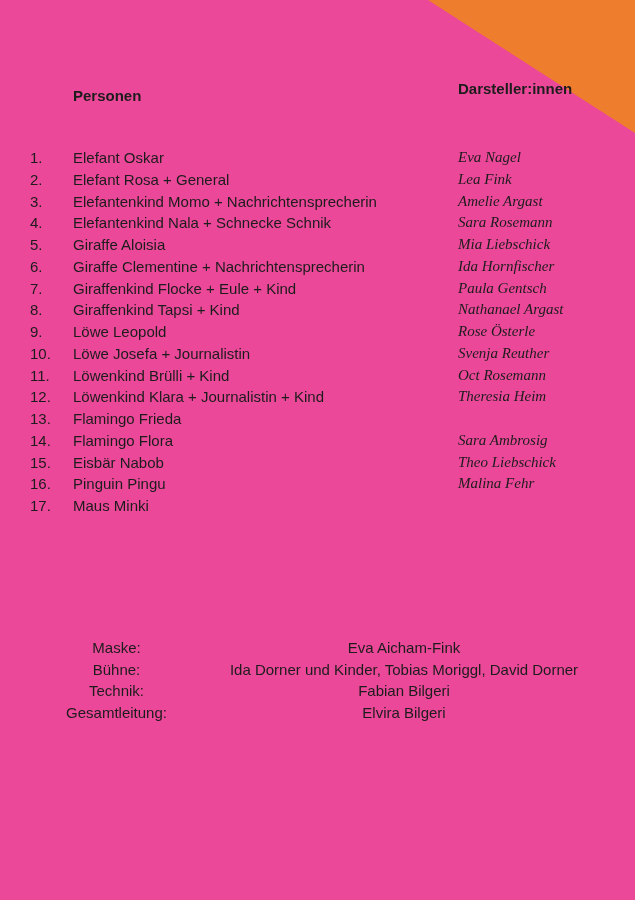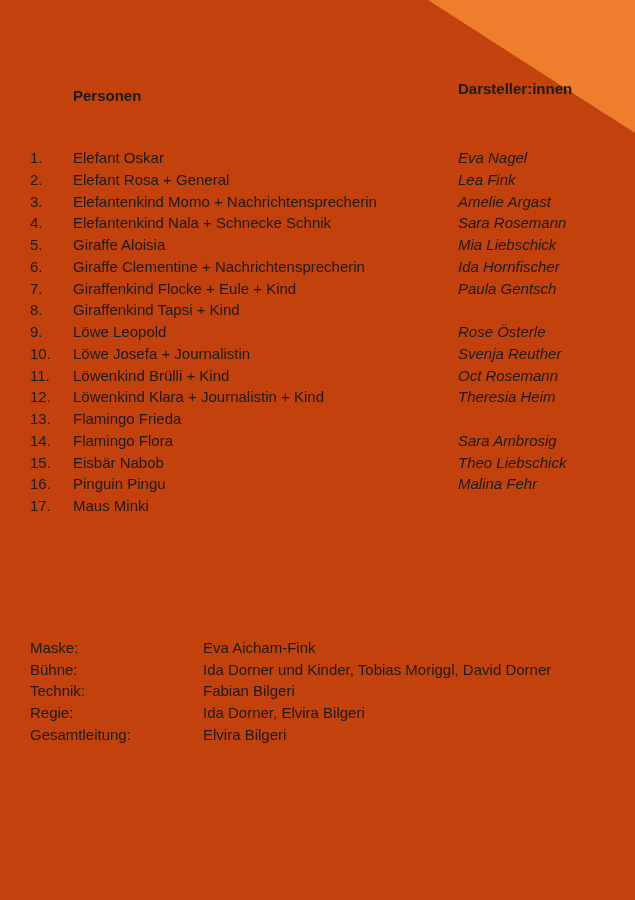--- a/index.html
+++ b/index.html
@@ -4,21 +4,21 @@
 <style>
   html, body {
     margin: 0;
     padding: 0;
     background: #ffffff;
   }
   .page {
     position: relative;
     width: 635px;
     height: 900px;
-    background: #c2410c;
+    background: #ec4899;
     overflow: hidden;
     font-family: "Liberation Sans", "DejaVu Sans", sans-serif;
     font-size: 15px;
     color: #1c1c1c;
   }
   .corner-triangle {
     position: absolute;
     top: 0;
     right: 0;
     width: 207px;
@@ -50,31 +50,33 @@
     display: grid;
     grid-template-columns: 43px 385px 1fr;
     padding-left: 30px;
     line-height: 21.75px;
   }
   .cast-row .num {
     text-align: left;
   }
   .cast-row .performer {
     font-style: italic;
+    font-family: Liberation Serif, serif;
   }
   .credits {
     position: absolute;
     left: 30px;
     top: 637px;
     width: 575px;
   }
   .credit-row {
     display: grid;
     grid-template-columns: 173px 1fr;
     line-height: 21.7px;
+    text-align: center;
   }
 </style>
 </head>
 <body>
 
 <div class="page">
 
   <div class="corner-triangle" style="background: rgb(239, 125, 46);"></div>
 
   <div class="header-left">Personen</div>
@@ -120,20 +122,21 @@
 
   <div class="cast-row">
     <span class="num">7.</span>
     <span class="role">Giraffenkind Flocke + Eule + Kind</span>
     <span class="performer">Paula Gentsch</span>
   </div>
 
   <div class="cast-row">
     <span class="num">8.</span>
     <span class="role">Giraffenkind Tapsi + Kind</span>
+    <span class="performer">Nathanael Argast</span>
   </div>
 
   <div class="cast-row">
     <span class="num">9.</span>
     <span class="role">Löwe Leopold</span>
     <span class="performer">Rose Österle</span>
   </div>
 
   <div class="cast-row">
     <span class="num">10.</span>
@@ -191,24 +194,20 @@
   <div class="credit-row">
     <span class="credit-label">Bühne:</span>
     <span class="credit-value">Ida Dorner und Kinder, Tobias Moriggl, David Dorner</span>
   </div>
 
   <div class="credit-row">
     <span class="credit-label">Technik:</span>
     <span class="credit-value">Fabian Bilgeri</span>
   </div>
 
-  <div class="credit-row">
-    <span class="credit-label">Regie:</span>
-    <span class="credit-value">Ida Dorner, Elvira Bilgeri</span>
-  </div>
 
   <div class="credit-row">
     <span class="credit-label">Gesamtleitung:</span>
     <span class="credit-value">Elvira Bilgeri</span>
   </div>
 </div>
 
 </div>
 
 </body></html>

